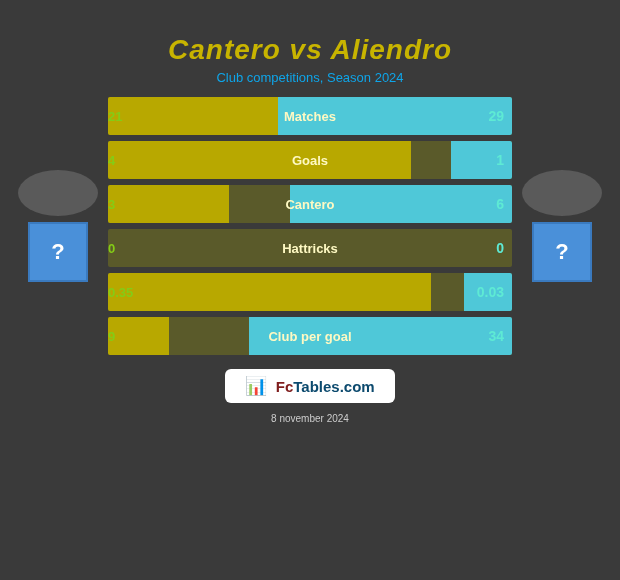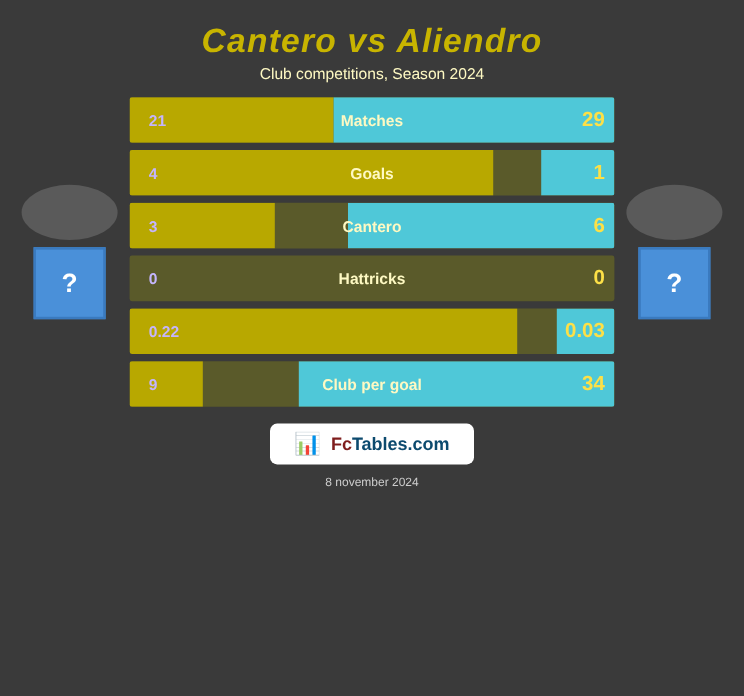--- a/index.html
+++ b/index.html
@@ -17,21 +17,21 @@
     .title {
       font-size: 28px;
       font-weight: bold;
       color: #c8b400;
       font-style: italic;
       letter-spacing: 1px;
     }
 
     .subtitle {
       font-size: 13px;
-      color: #fef9c3;
+      color: #0ea5e9;
       margin-top: 4px;
     }
 
     .player-avatar {
       width: 100px;
       display: flex;
       flex-direction: column;
       align-items: center;
       justify-content: center;
       flex-shrink: 0;
@@ -85,33 +85,33 @@
       font-size: 13px;
       font-weight: bold;
       color: #fef9c3;
       white-space: nowrap;
       z-index: 2;
       text-align: center;
     }
 
     .left-val {
       position: absolute;
-      left: 16px;
+      left: 0;
       font-size: 13px;
       font-weight: bold;
-      color: #c4b5fd;
+      color: #84cc16;
       z-index: 3;
     }
 
     .right-val {
       position: absolute;
       right: 8px;
-      font-size: 17px;
-      font-weight: bold;
-      color: #fde047;
+      font-size: 14px;
+      font-weight: bold;
+      color: #5eead4;
       z-index: 3;
     }
 
     .fill-left {
       position: absolute;
       left: 0;
       top: 0;
       height: 100%;
       background: #b8a800;
     }
@@ -152,21 +152,21 @@
     .footer-date {
       color: #ccc;
       font-size: 10px;
       margin-top: 10px;
       text-align: center;
     }
   </style>
 </head>
 <body>
 
-<div style="text-align:center; padding: 18px 10px 6px; width: 100%;">
+<div style="text-align:center; padding: 34px 10px 6px; width: 100%;">
   <div class="title">Cantero vs Aliendro</div>
   <div class="subtitle">Club competitions, Season 2024</div>
 </div>
 
 <div style="display:flex; flex-direction:row; align-items:center; width:100%; padding: 6px 8px 0; gap:0; position:relative;">
 
   <div class="player-avatar" style="align-self: center;">
     <div style="width:80px; height:46px; background:#5a5a5a; border-radius:50%; margin-bottom:6px;"></div>
     <div class="avatar-placeholder">
       <span>?</span>
@@ -205,21 +205,21 @@
         <div class="stat-bar-bg">
           <span class="left-val">0</span>
           <span class="stat-label">Hattricks</span>
           <span class="right-val">0</span>
         </div>
       </div>
       <div class="stat-row">
         <div class="stat-bar-bg">
           <div class="fill-left" style="width: 80%;"></div>
           <div class="fill-right" style="width: 12%;"></div>
-          <span class="left-val">0.22</span>
+          <span class="left-val">0.35</span>
           <span class="right-val">0.03</span>
         </div>
       </div>
       <div class="stat-row">
         <div class="stat-bar-bg">
           <div class="fill-left" style="width: 15%;"></div>
           <div class="fill-right" style="width: 65%;"></div>
           <span class="left-val">9</span>
           <span class="stat-label">Club per goal</span>
           <span class="right-val">34</span>

